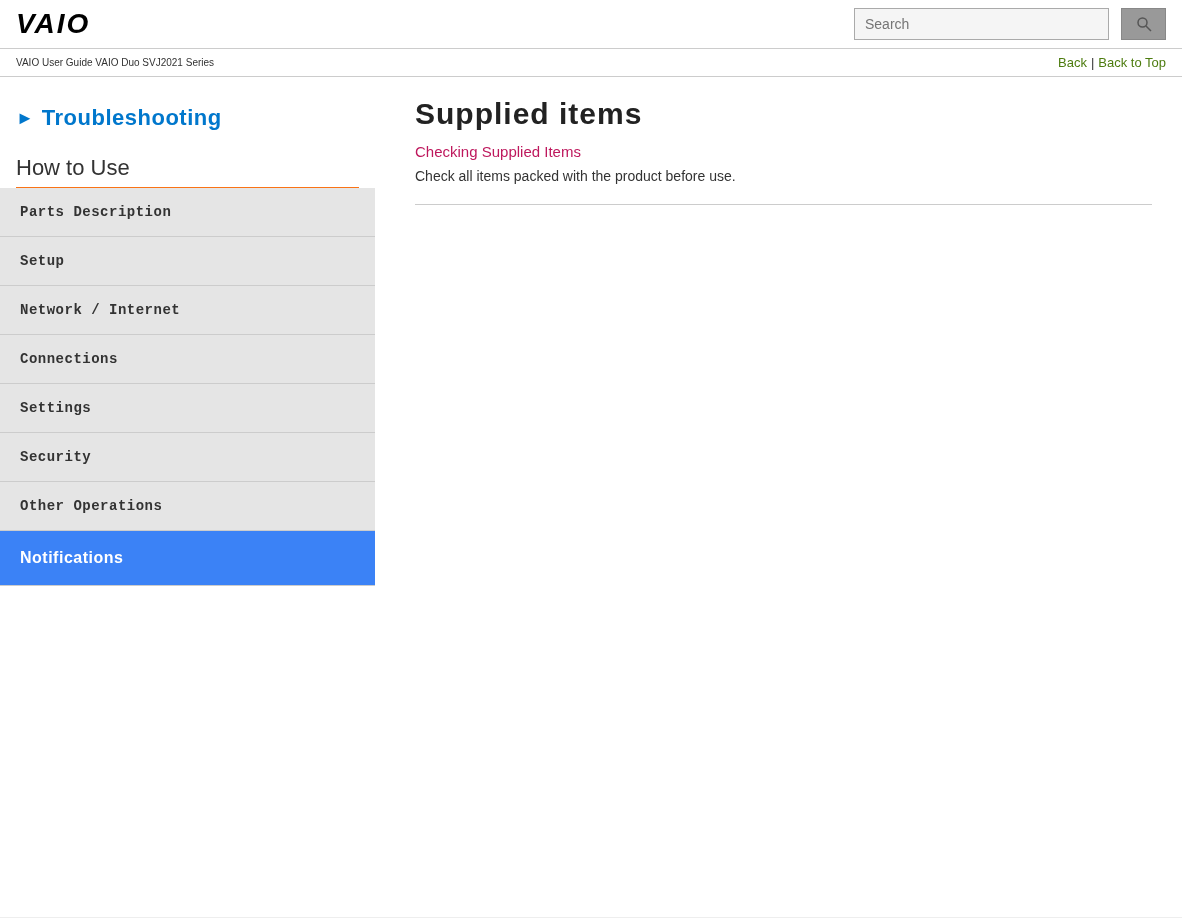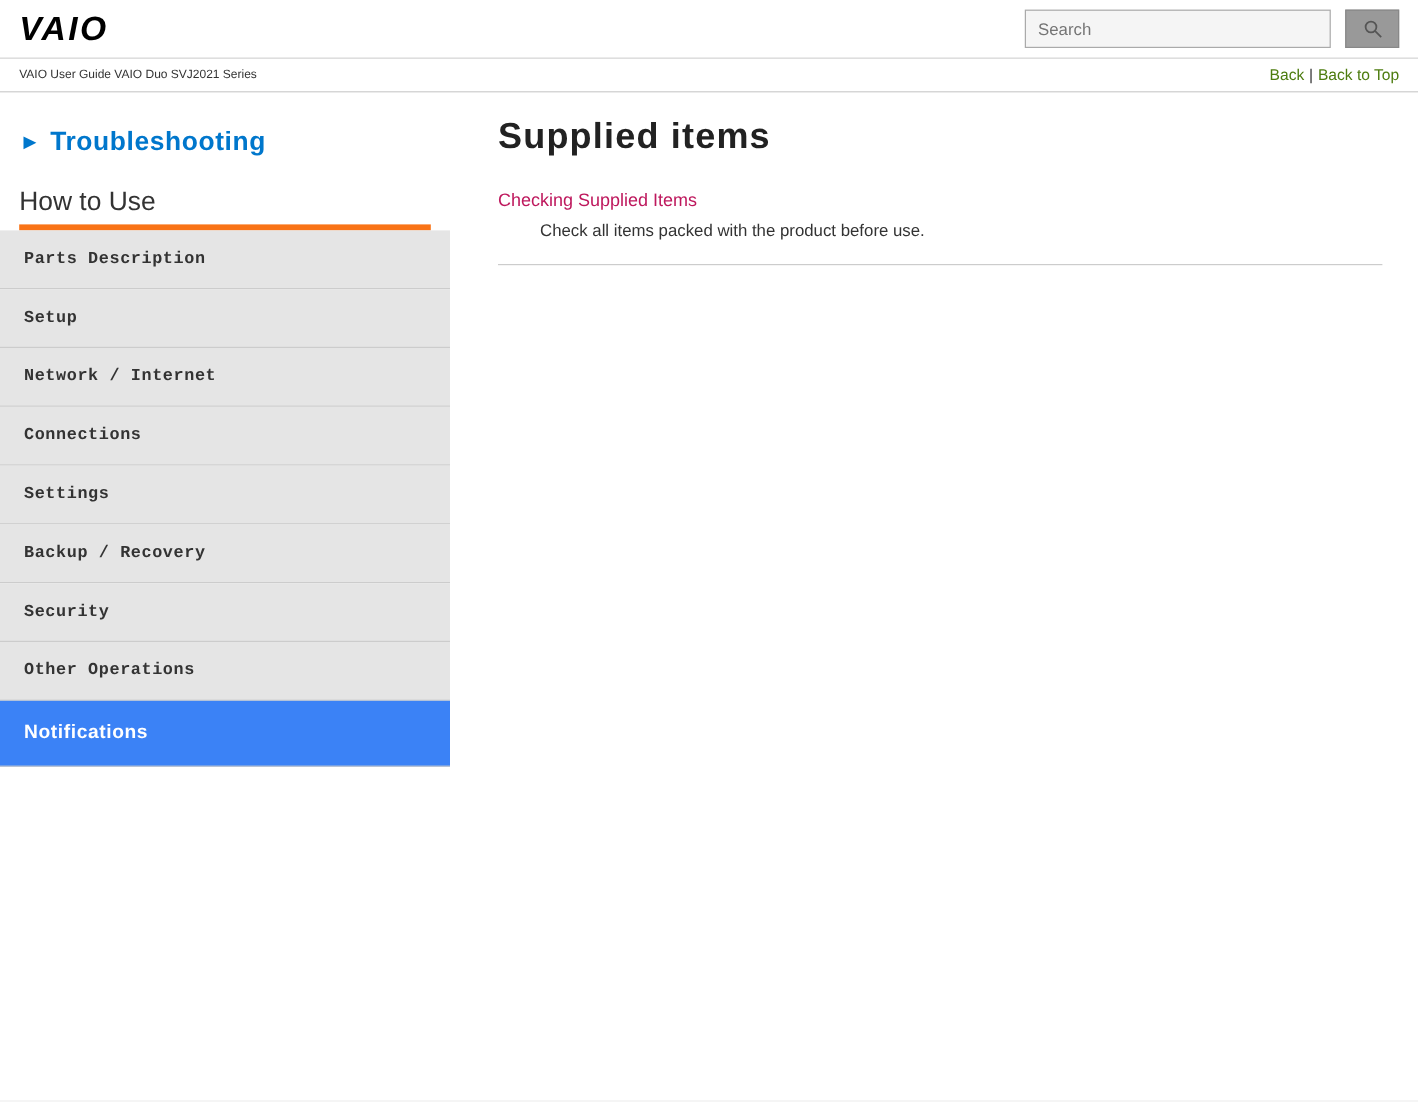--- a/index.html
+++ b/index.html
@@ -140,21 +140,21 @@
 
     #how-to-use-section {
       padding: 0 16px;
     }
 
     #how-to-use-title {
       font-size: 22px;
       color: #333;
       font-weight: normal;
       padding: 8px 0 6px 0;
-      border-bottom: 5px solid #f97316;
+      border-bottom: 1px solid #f97316;
       margin-bottom: 0;
     }
 
     .sidebar-item {
       display: block;
       padding: 16px 0 16px 20px;
       font-size: 14px;
       font-weight: bold;
       color: #333;
       letter-spacing: 0.5px;
@@ -178,37 +178,36 @@
     
     #content-area {
       flex: 1;
       padding: 20px 30px 20px 40px;
     }
 
     #page-heading {
       font-size: 30px;
       font-weight: bold;
       color: #222;
-      margin-bottom: 28px;
+      margin-bottom: 12px;
       letter-spacing: 1px;
     }
 
     #checking-link {
       color: #be185d;
       font-size: 15px;
       text-decoration: none;
       display: block;
       margin-bottom: 8px;
     }
 
     #checking-description {
       font-size: 14px;
       color: #333;
       margin-bottom: 20px;
-      margin-left: 35px;
     }
 
     #content-divider {
       border: none;
       border-top: 1px solid #ccc;
       margin-top: 10px;
     }
 
     
     #footer {
@@ -256,21 +255,20 @@
     <div id="how-to-use-section">
       <div id="how-to-use-title">How to Use</div>
     </div>
 
     <div id="sidebar-items">
         <div class="sidebar-item">Parts Description</div>
         <div class="sidebar-item">Setup</div>
         <div class="sidebar-item">Network / Internet</div>
         <div class="sidebar-item">Connections</div>
         <div class="sidebar-item">Settings</div>
-        <div class="sidebar-item">Backup / Recovery</div>
         <div class="sidebar-item">Security</div>
         <div class="sidebar-item">Other Operations</div>
         <div class="sidebar-item sidebar-item-active">Notifications</div>
       </div>
   </div>
 
   <div id="content-area">
     <h1 id="page-heading">Supplied items</h1>
 
     <a href="#" id="checking-link">Checking Supplied Items</a>

